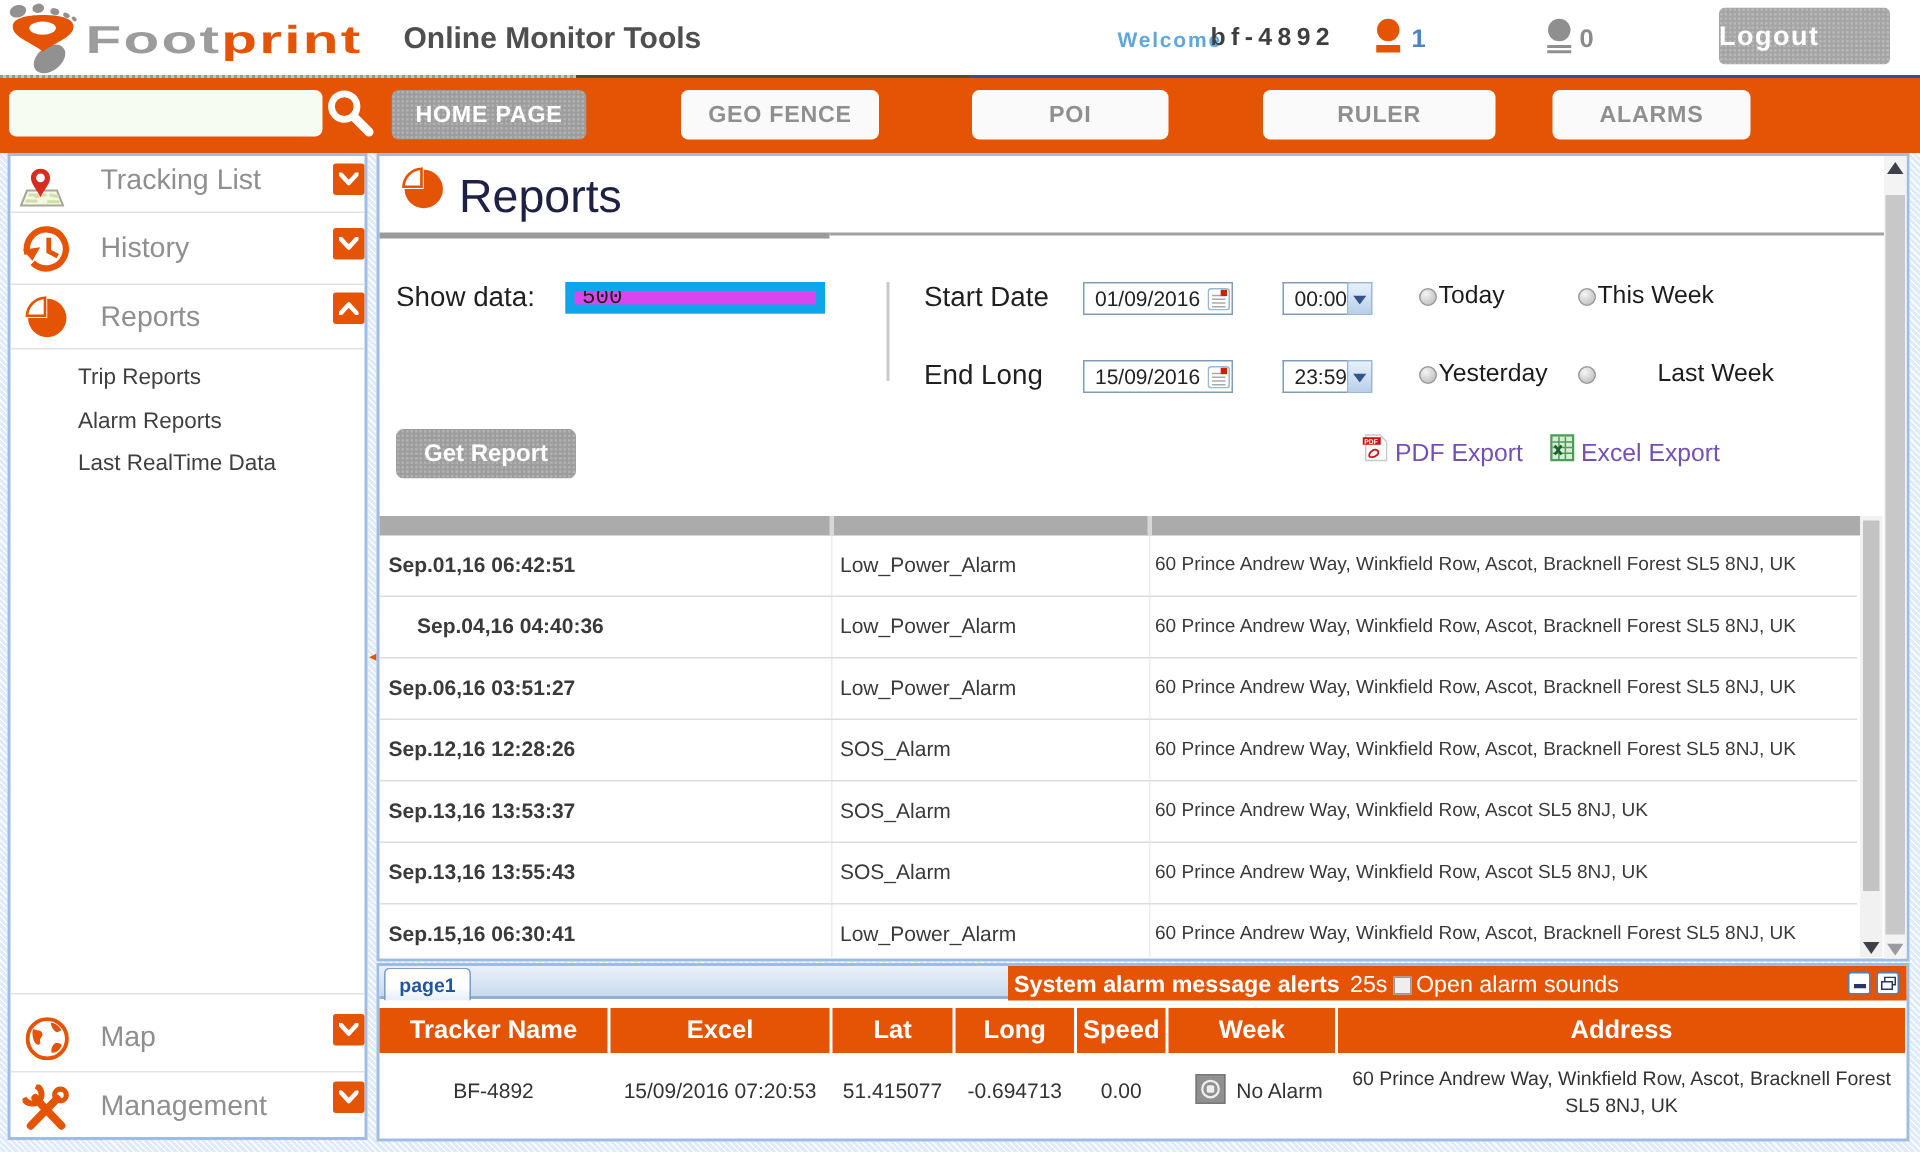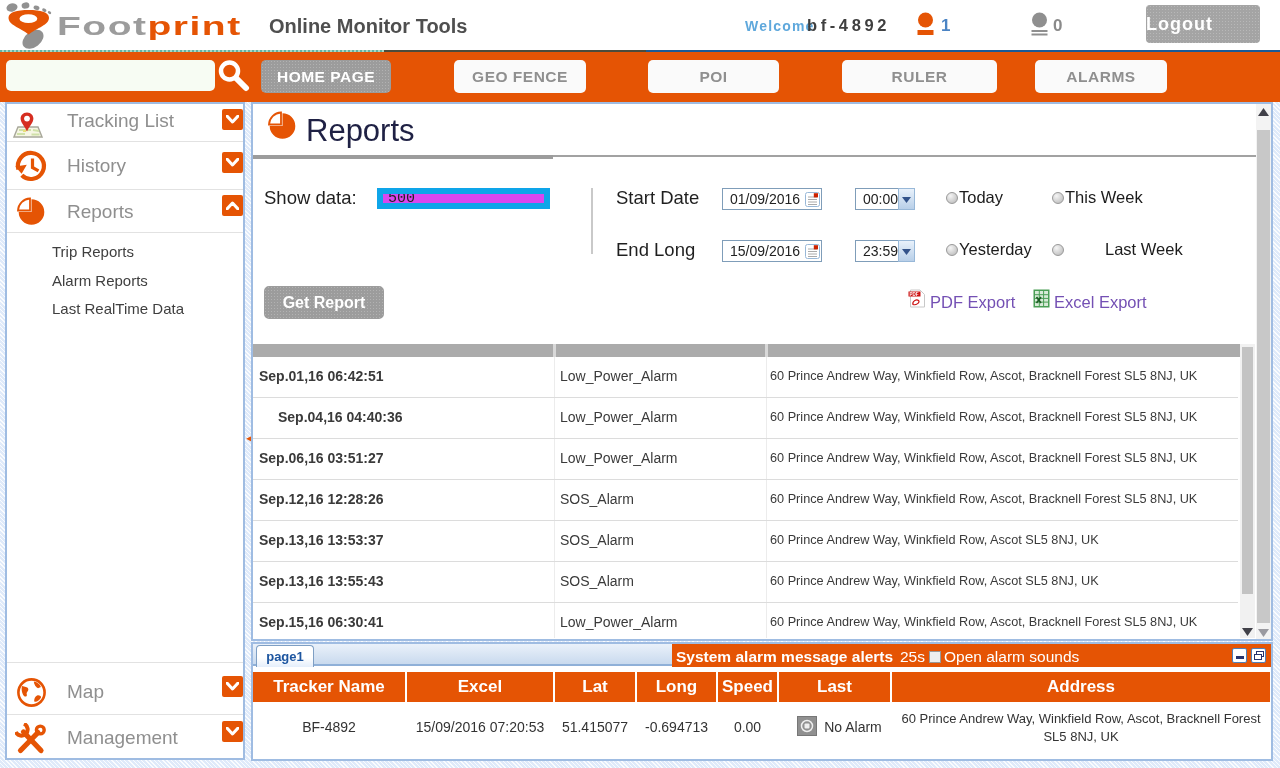--- a/index.html
+++ b/index.html
@@ -316,21 +316,21 @@
     <svg width="10" height="9" viewBox="0 0 10 9" style="display:block;margin:2px auto 0;">
       <rect x="2.5" y="0.5" width="7" height="5" fill="none" stroke="#26336e"></rect>
       <rect x="0.5" y="3.5" width="7" height="5" fill="#fff" stroke="#26336e"></rect>
     </svg>
   </div>
 <div class="abs bth" style="left:253px;width:152px;">Tracker Name</div>
 <div class="abs bth" style="left:407px;width:146px;">Excel</div>
 <div class="abs bth" style="left:555px;width:80px;">Lat</div>
 <div class="abs bth" style="left:637px;width:79px;">Long</div>
 <div class="abs bth" style="left:718px;width:59px;">Speed</div>
-<div class="abs bth" style="left:779px;width:111px;">Last</div>
+<div class="abs bth" style="left:779px;width:111px;">Week</div>
 <div class="abs bth" style="left:892px;width:378px;">Address</div>
 <div class="abs btd" style="left:253px;width:152px;top:719px;">BF-4892</div>
 <div class="abs btd" style="left:407px;width:146px;top:719px;">15/09/2016 07:20:53</div>
 <div class="abs btd" style="left:555px;width:80px;top:719px;">51.415077</div>
 <div class="abs btd" style="left:637px;width:79px;top:719px;">-0.694713</div>
 <div class="abs btd" style="left:718px;width:59px;top:719px;">0.00</div>
 <div class="abs" style="left:797px;top:716px;width:20px;height:20px;background:#909090;border:1px solid #777;">
   <svg width="14" height="14" viewBox="0 0 14 14" style="display:block;margin:2px auto;">
       <circle cx="7" cy="7" r="5.5" fill="none" stroke="#eee" stroke-width="1.5"></circle>
       <rect x="4.5" y="4.5" width="5" height="5" rx="1" fill="#eee"></rect>

